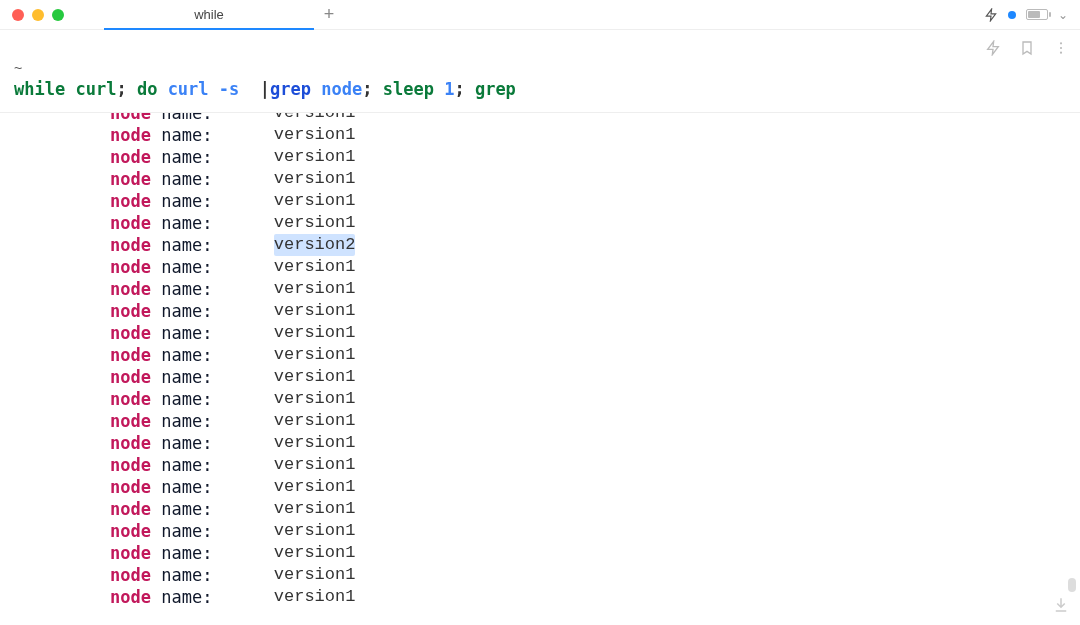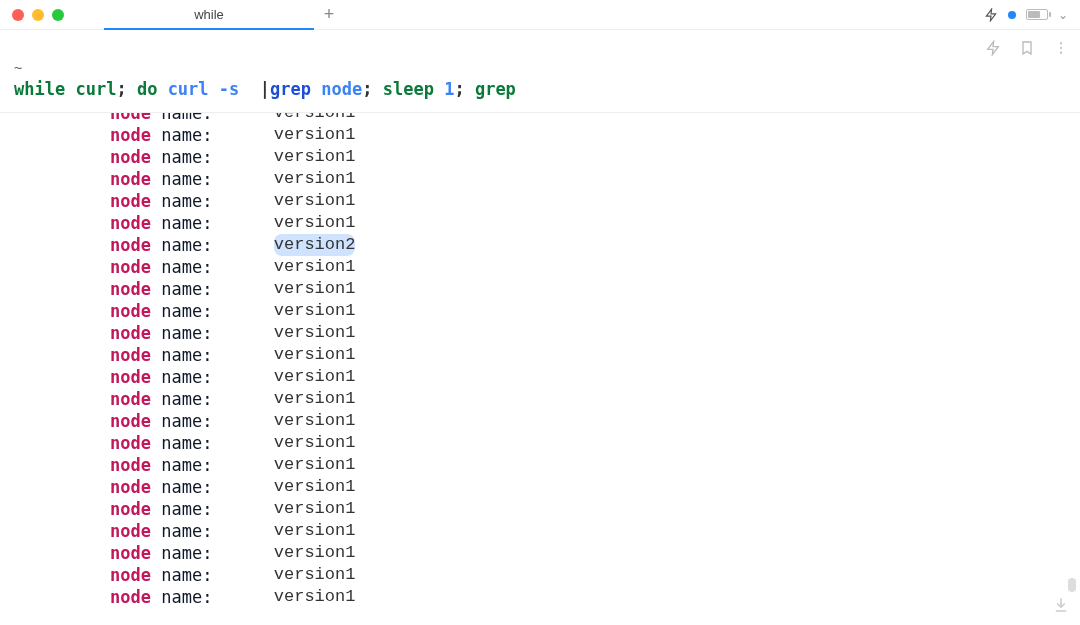--- a/index.html
+++ b/index.html
@@ -37,21 +37,21 @@
   .ws { white-space: pre; }
 
   .divider { height: 1px; background: #eee; margin-top: 4px; }
 
   .output { font-family: "Menlo", "Consolas", monospace; font-size: 17px; line-height: 22px; padding: 0 0 0 110px; font-weight: 700; position: relative; overflow: hidden; height: calc(625px - 30px - 86px); }
   .out-row { display: flex; white-space: pre; }
   .out-row.cut { margin-top: -11px; }
   .col-key { color: #c2185b; }
   .col-lbl { color: #0f172a; font-weight: 400; }
   .col-val { color: #333; font-weight: 400; font-family: Liberation Mono, monospace; }
-  .hl { background: #cfe3ff; border-radius: 8px; text-align: center; }
+  .hl { background: #cfe3ff; border-radius: 2px; text-align: center; }
 
   .br-icon { position: absolute; right: 10px; bottom: 8px; color: #ccc; }
   .scroll-stub { position: absolute; right: 4px; bottom: 30px; width: 8px; height: 14px; border-radius: 4px; background: #ddd; }
 
   svg { display: block; }
 </style>
 </head>
 <body>
 
 <div class="titlebar">

